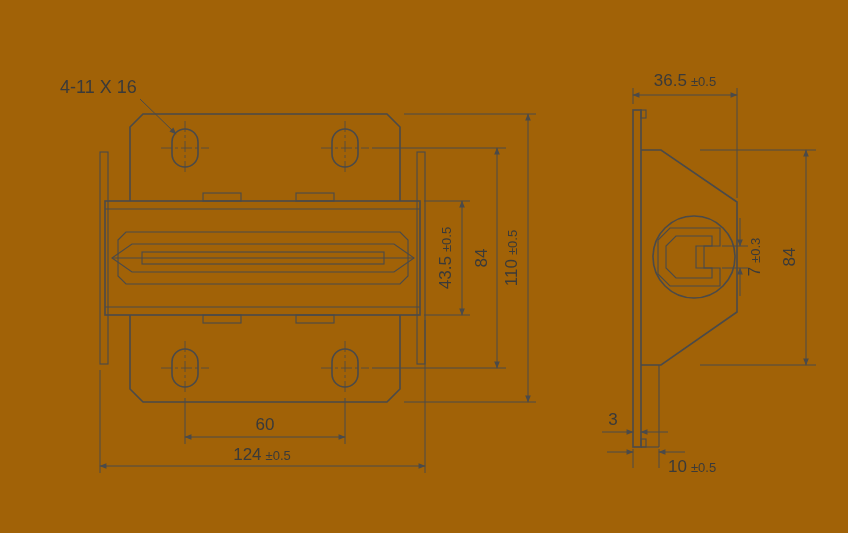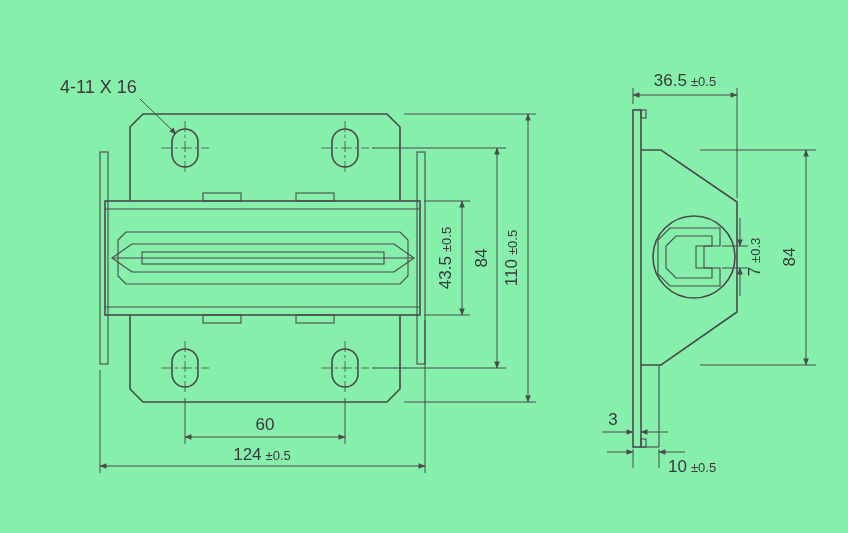--- a/index.html
+++ b/index.html
@@ -1,16 +1,16 @@
 <!DOCTYPE html>
 <html><head>
 <meta charset="utf-8">
 <style>
   html,body{margin:0;padding:0;background:#ffffff;}
-  .canvas{position:relative;width:848px;height:533px;background:#86efac;overflow:hidden;}
+  .canvas{position:relative;width:848px;height:533px;background:#a16207;overflow:hidden;}
   svg{display:block;}
   .ol{stroke:#4a4a4a;stroke-width:1.6;fill:none;stroke-linejoin:miter;}
   .thin{stroke-width:1.1;}
   .dim{stroke:#4a4a4a;stroke-width:1;fill:none;}
   .cl{stroke:#4a4a4a;stroke-width:0.8;stroke-dasharray:11 3 3 3;fill:none;}
   text{font-family:"Liberation Sans","DejaVu Sans",sans-serif;fill:#3a3a3a;font-size:17px;}
   .tol{font-size:13px;}
   .callout{font-size:18px;}
 </style>
 </head>

